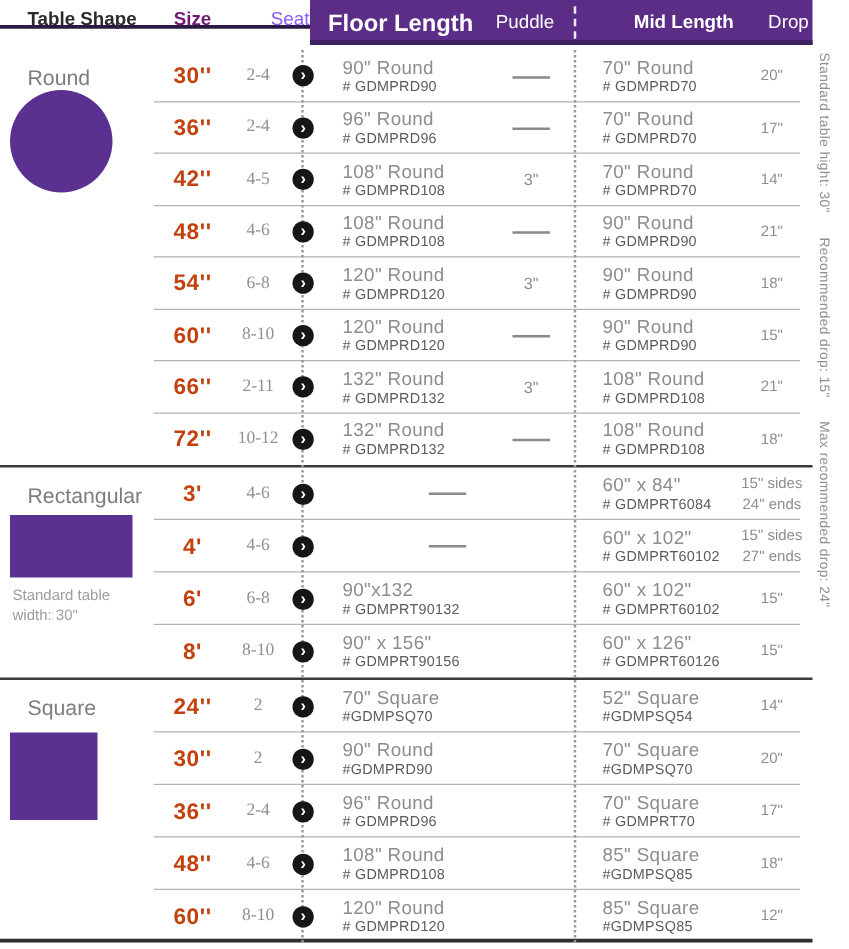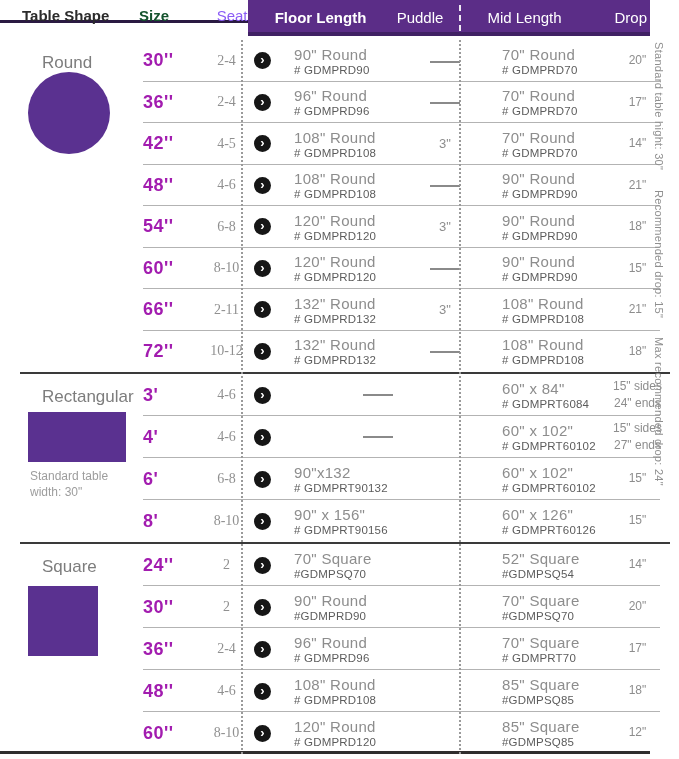--- a/index.html
+++ b/index.html
@@ -6,34 +6,34 @@
   html,body { background:#ffffff; }
   body { font-family:"Liberation Sans", sans-serif; }
   .sheet { position:relative; width:679px; height:759px; background:#fff; overflow:hidden; }
 
   
   .header { position:absolute; top:0; left:0; width:679px; height:40px; }
   .header-left { position:absolute; left:0; top:0; width:248px; height:23px;
     border-bottom:3px solid #2a1a42; }
   .h-shape { position:absolute; left:22px; top:7px; font-size:15px; font-weight:bold; color:#2b2b2b; }
   .h-size  { position:absolute; left:123px; top:7px; width:62px; text-align:center;
-    font-size:15px; font-weight:bold; color:#14532d; }
+    font-size:15px; font-weight:bold; color:#701a75; }
   .h-seats { position:absolute; left:183px; top:7px; width:50px; text-align:right;
     font-size:15px; color:#8b5cf6;margin-left:22px; }
   .header-right { position:absolute; left:248px; top:0; width:402px; height:36px;
     background:#5b2d87; border-bottom:4px solid #402164; color:#fff; }
-  .h-floor { position:absolute; left:0;   top:9px; width:145px; text-align:center; font-size:15px; font-weight:bold; }
+  .h-floor { position:absolute; left:0;   top:9px; width:145px; text-align:center; font-size:19px; font-weight:bold; }
   .h-puddle{ position:absolute; left:140px;top:9px; width:64px;  text-align:center; font-size:15px; }
-  .h-mid   { position:absolute; left:214px;top:9px; width:125px; text-align:center; font-size:15px; font-weight:normal; }
+  .h-mid   { position:absolute; left:214px;top:9px; width:125px; text-align:right; font-size:15px; font-weight:bold; }
   .h-drop  { position:absolute; left:339px;top:9px; width:60px;  text-align:right; font-size:15px; }
   .h-divider { position:absolute; left:211px; top:5px; height:26px; width:0;
     border-left:2px dashed rgba(255,255,255,.9); }
 
   
-  .tbody { position:absolute; top:40px; left:0; width:650px;margin-left:20px; }
+  .tbody { position:absolute; top:40px; left:0; width:650px; }
   .vdots { position:absolute; top:40px; height:714px; width:0;
     border-left:2px dotted #9a9a9a; z-index:1; }
   .vdots.v1 { left:241px; } .vdots.v2 { left:459px; }
   .bottom-line { position:absolute; top:751px; left:0; width:650px; height:3px; background:#2f2f2f; }
 
   .section { position:relative; width:650px; }
   .section + .section { border-top:2px solid #3a3a3a; }
   .row { position:relative; display:grid;
     grid-template-columns:123px 62px 43px 28px 134px 70px 125px 65px;
     align-items:center; }
@@ -46,21 +46,21 @@
   
   .shape-label { position:absolute; left:22px; top:13px; font-size:17px; color:#7d7d7d; }
   .shape-glyph { position:absolute; background:#5a3190; }
   .g-circle    { left:8px;  top:32px; width:82px; height:82px; border-radius:50%; }
   .g-rectangle { left:8px;  top:38px; width:98px; height:50px; }
   .g-square    { left:8px;  top:42px; width:70px; height:70px; }
   .shape-note  { position:absolute; left:10px; top:94px; width:100px;
     font-size:12px; color:#9d9d9d; line-height:1.35; }
 
   
-  .c-size  { grid-column:2; font-size:18px; font-weight:bold; color:#a21caf; letter-spacing:.5px; }
+  .c-size  { grid-column:2; text-align:center; font-size:18px; font-weight:bold; color:#c2410c; letter-spacing:.5px; }
   .c-seats { grid-column:3; text-align:center; font-size:14px; color:#909090;font-family:Liberation Serif, serif; }
   .c-arrow { grid-column:4; display:flex; justify-content:center; z-index:2; }
   .arrow-circle { width:17px; height:17px; border-radius:50%; background:#161616;
     display:flex; align-items:center; justify-content:center; }
   .arrow-circle span { color:#fff; font-size:13px; font-weight:bold; line-height:1;
     transform:translate(0.5px,-1px); }
   .c-floor { grid-column:5; padding-left:18px; }
   .c-puddle{ grid-column:6; text-align:center; font-size:13px; color:#8d8d8d; }
   .c-mid   { grid-column:7; padding-left:22px; }
   .c-drop  { grid-column:8; text-align:center; font-size:12px; color:#8d8d8d; line-height:1.45; }

